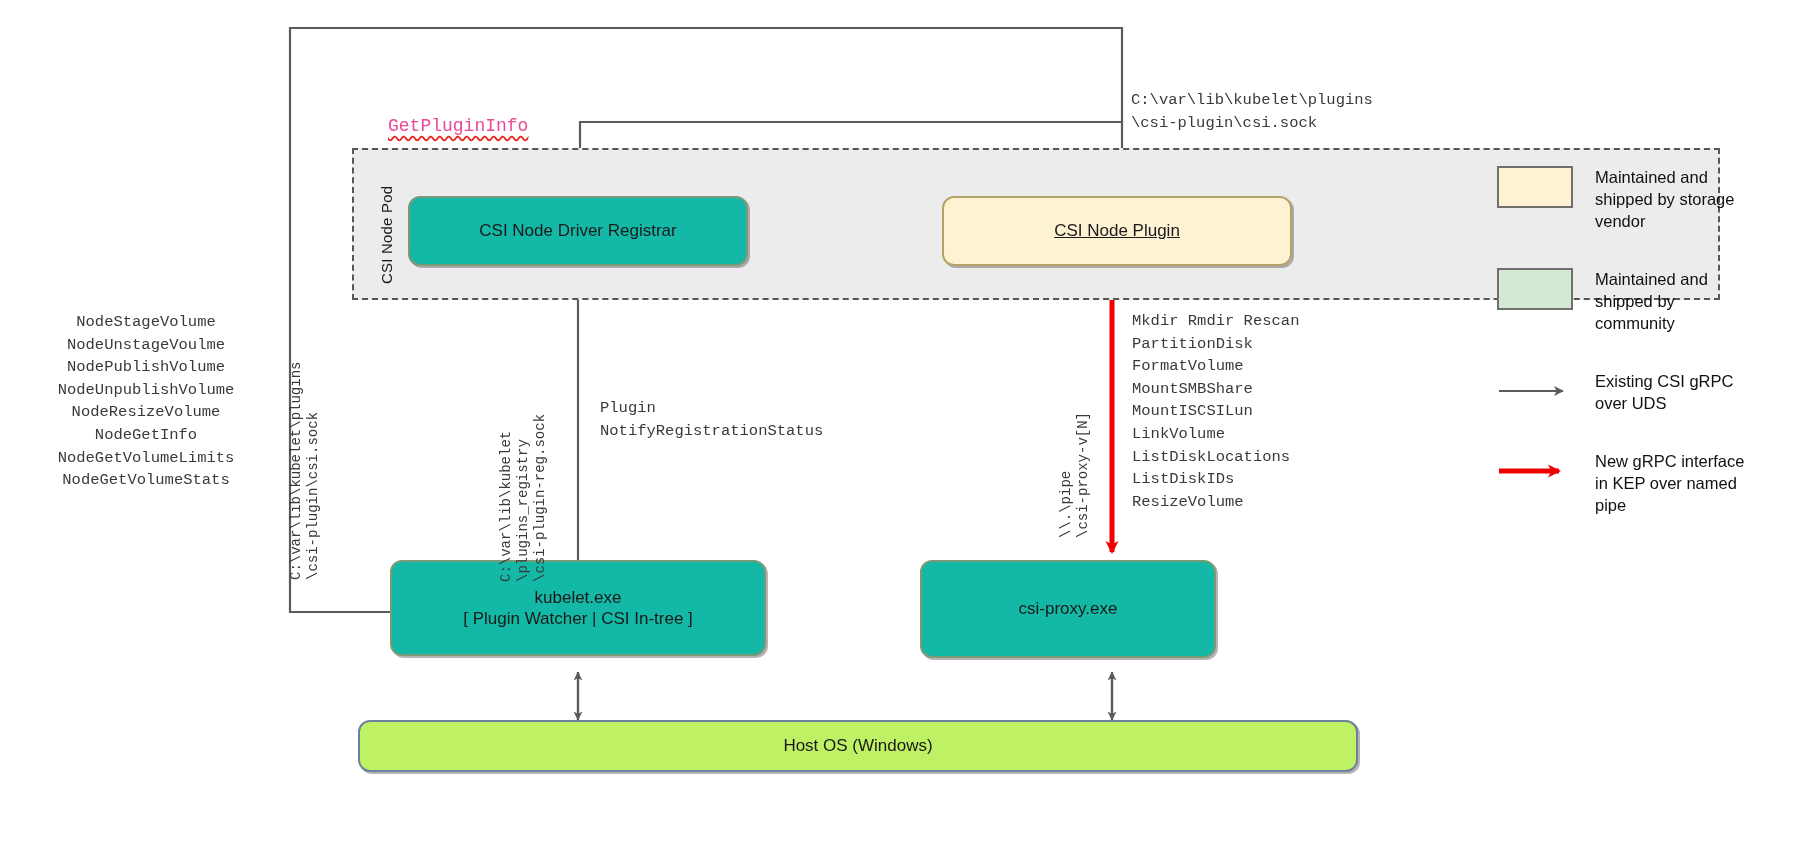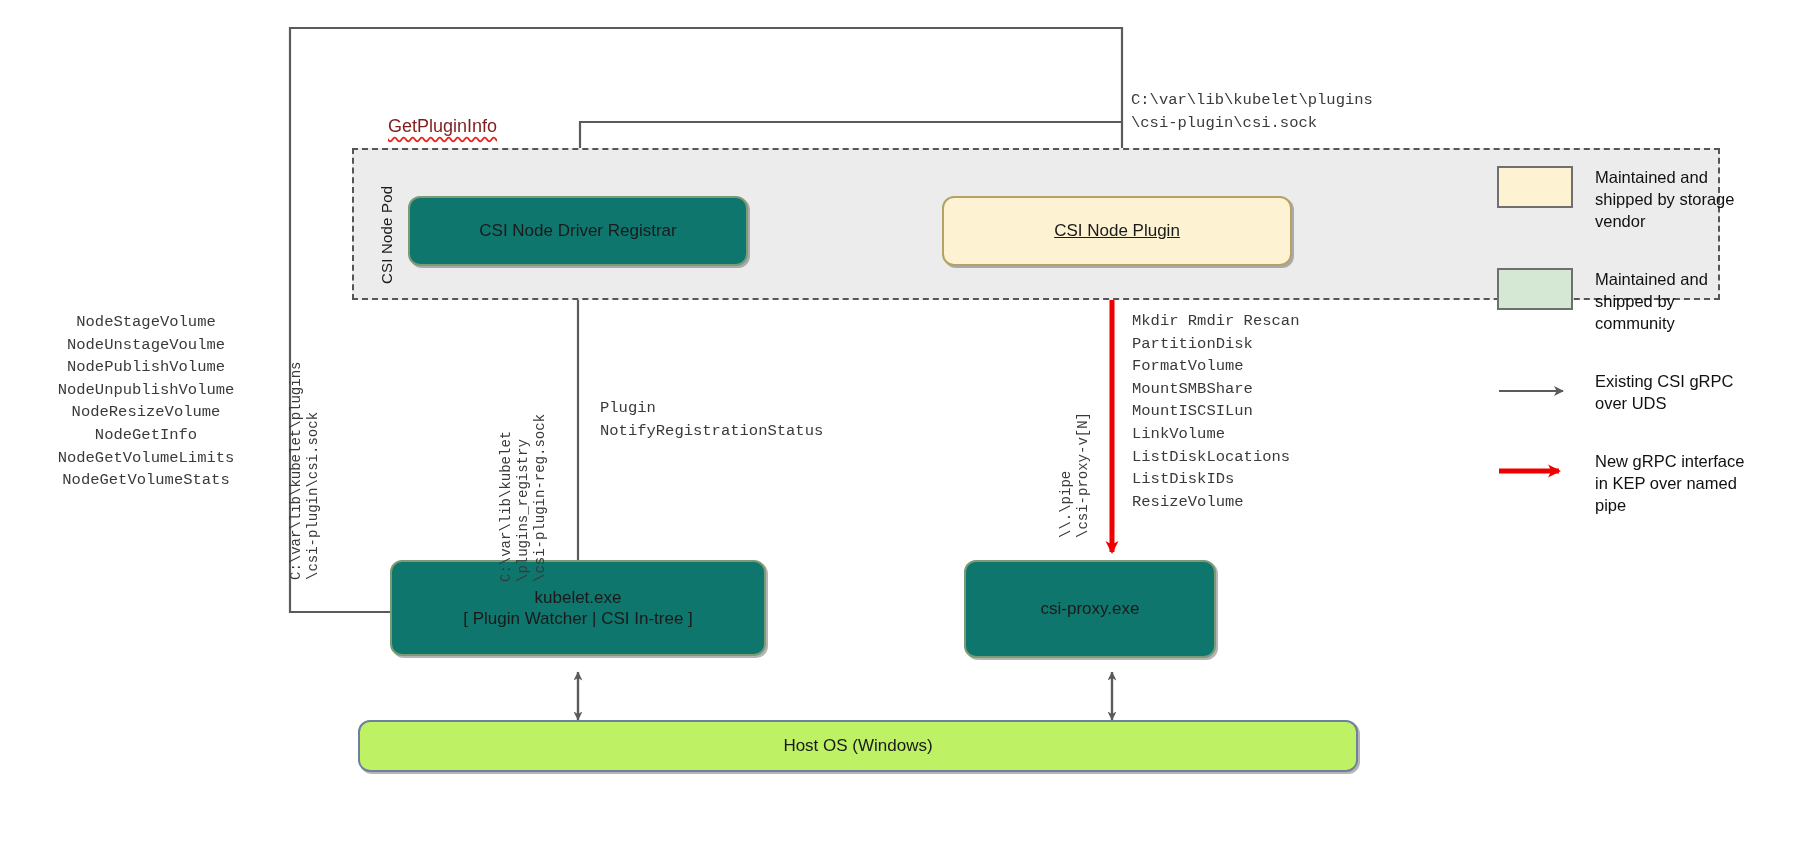--- a/index.html
+++ b/index.html
@@ -7,42 +7,42 @@
        font-family:"Liberation Sans",sans-serif;color:#1a1a1a;}
   #canvas{position:absolute;inset:0;width:1818px;height:842px;}
 
   
   .node-box{
     position:absolute;border-radius:12px;border:2px solid #6f6f6f;
     display:flex;flex-direction:column;align-items:center;justify-content:center;
     text-align:center;line-height:1.25;box-sizing:border-box;
     box-shadow:2px 2px 0 rgba(90,90,90,.45);
   }
-  .green{background:#0f766e;border-color:#7a9b76;}
+  .green{background:#14b8a6;border-color:#7a9b76;}
   .yellow{background:#fdf2d2;border-color:#b5a268;text-decoration:underline;}
   .blue{background:#bef264;border-color:#6f7f9e;}
 
   .pod{
     position:absolute;background:#ececec;border:2px dashed #555;
     box-sizing:border-box;
   }
   .pod-label{
     position:absolute;writing-mode:vertical-rl;transform:rotate(180deg);
     font-size:15px;color:#1a1a1a;white-space:nowrap;letter-spacing:.2px;
   }
   .mono-blk{position:absolute;font-family:"Liberation Mono",monospace;
             font-size:15.5px;line-height:22.6px;color:#3a3a3a;white-space:pre;}
   .vmono{
     position:absolute;font-family:"Liberation Mono",monospace;font-size:14px;
     line-height:17px;color:#3a3a3a;white-space:pre;
     writing-mode:vertical-rl;transform:rotate(180deg);
   }
   .spell{
-    position:absolute;font-family:Liberation Sans, sans-serif;font-size:18px;
-    color:#7f1d1d;white-space:pre;
+    position:absolute;font-family:Liberation Mono, monospace;font-size:18px;
+    color:#ec4899;white-space:pre;
     text-decoration:underline wavy #e8241f;text-decoration-skip-ink:none;
     text-underline-offset:4px;
   }
   .boxtitle{font-size:17px;}
   .boxsub{font-size:17px;}
 
   
   .legend{position:absolute;left:1497px;top:166px;width:300px;}
   .legend-row{display:flex;align-items:flex-start;margin-bottom:36px;}
   .swatch{width:76px;height:42px;border:2px solid #6f6f6f;box-sizing:border-box;
@@ -93,21 +93,21 @@
 
 <div class="node-box yellow" style="left:942px;top:196px;width:350px;height:70px;">
   <div class="boxtitle">CSI Node Plugin</div>
 </div>
 
 <div class="node-box green" style="left:390px;top:560px;width:376px;height:96px;">
   <div class="boxtitle">kubelet.exe</div>
   <div class="boxsub">[ Plugin Watcher | CSI In-tree ]</div>
 </div>
 
-<div class="node-box green" style="left:964px;top:560px;width:252px;height:98px;text-align:center;">
+<div class="node-box green" style="left:920px;top:560px;width:296px;height:98px;text-align:center;">
   <div class="boxtitle">csi-proxy.exe</div>
 </div>
 
 <div class="node-box blue" style="left:358px;top:720px;width:1000px;height:52px;">
   <div class="boxtitle">Host OS (Windows)</div>
 </div>
 
 <div class="spell" style="left:388px;top:116px;">GetPluginInfo</div>
 
 <div class="mono-blk" style="left:1131px;top:89px;">C:\var\lib\kubelet\plugins

